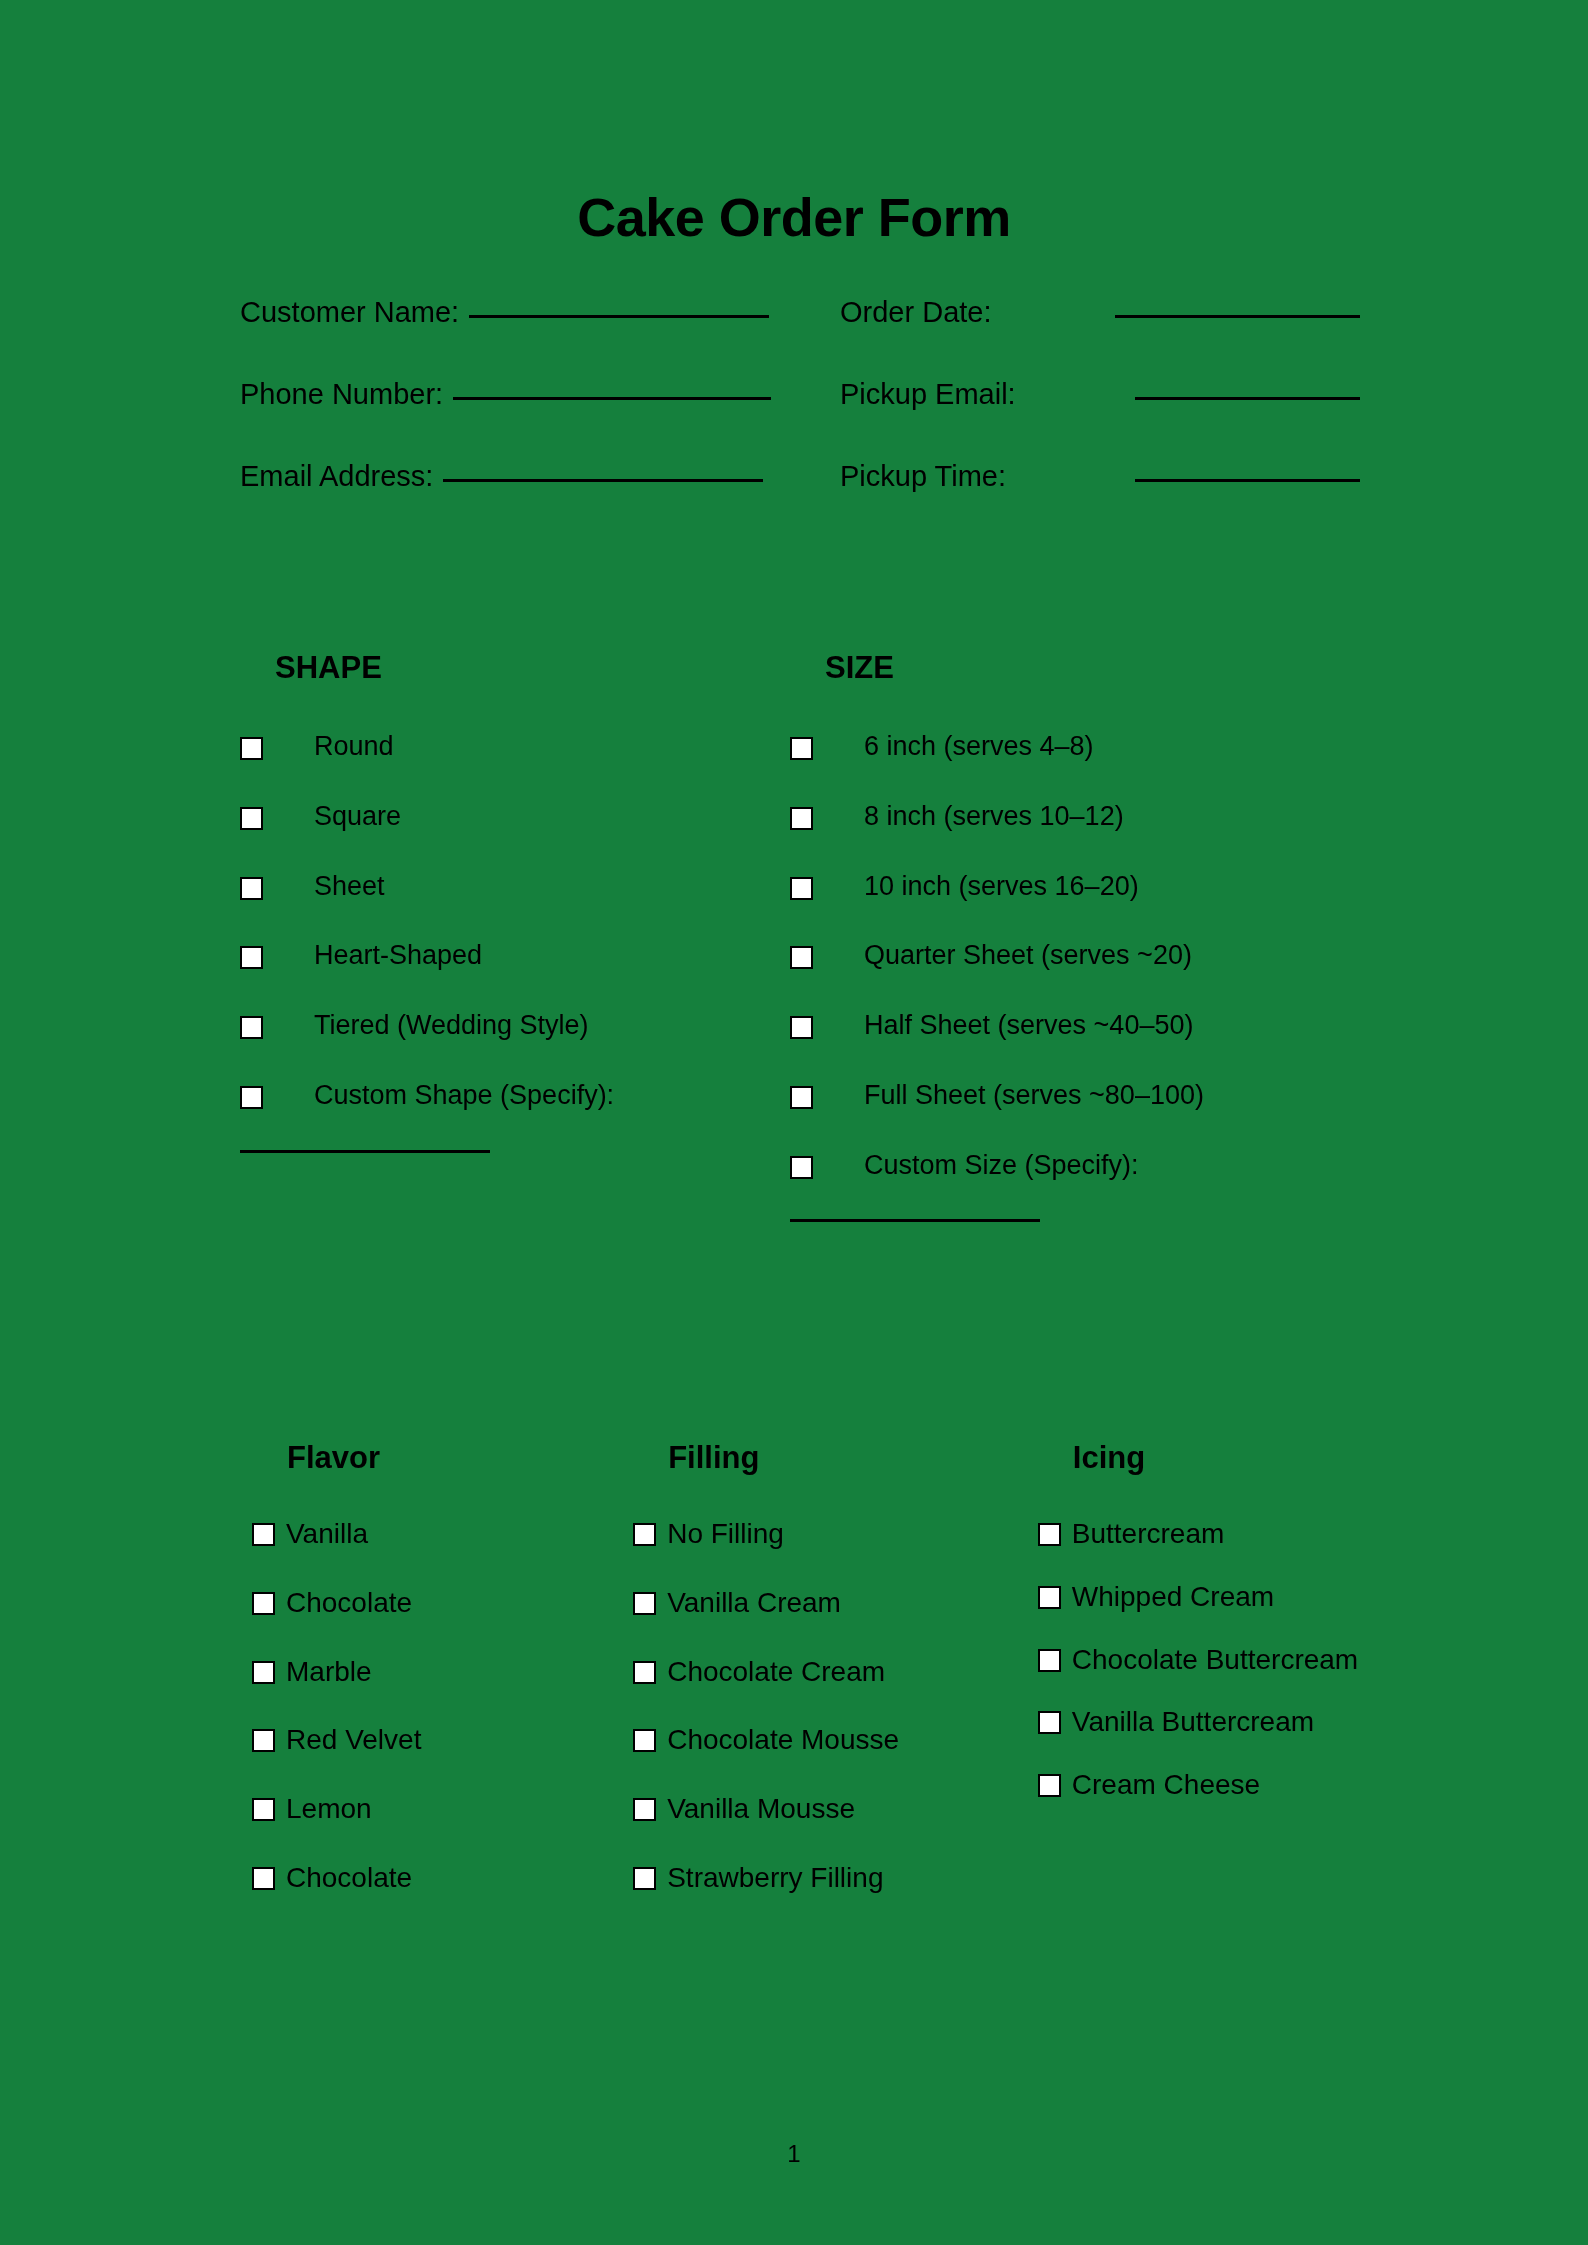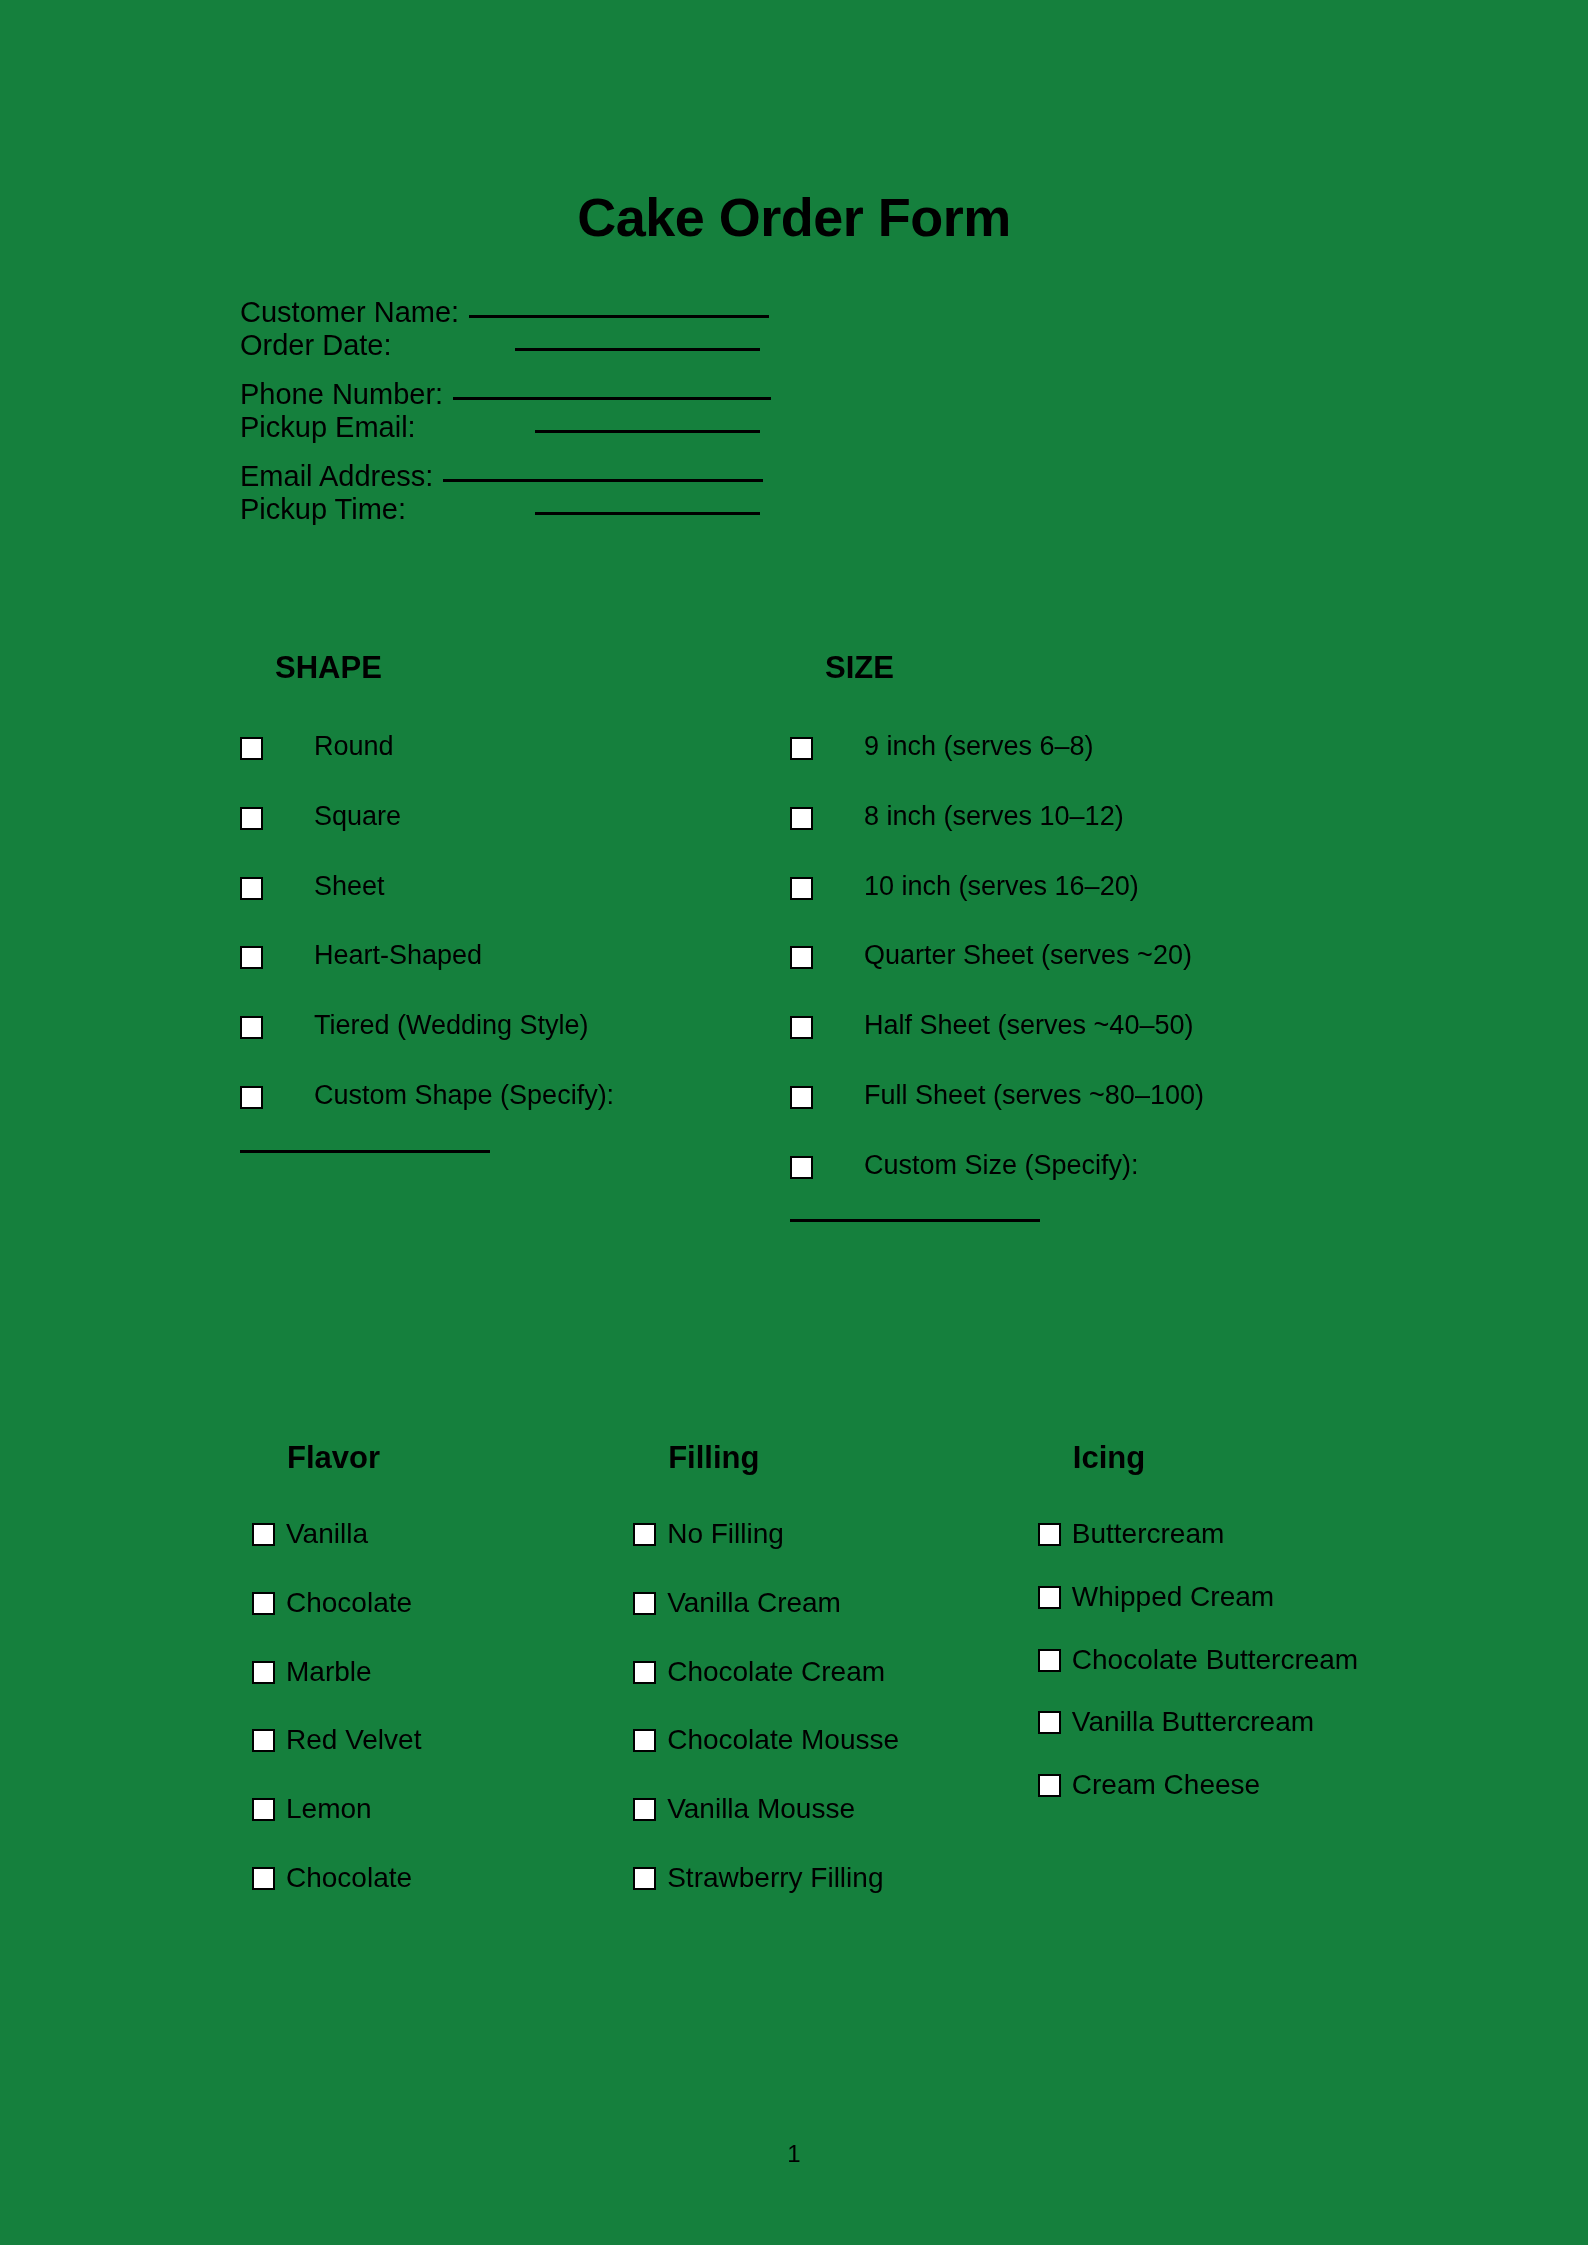--- a/index.html
+++ b/index.html
@@ -35,21 +35,20 @@
   .info-block {
     position: absolute;
     top: 296px;
     left: 240px;
     width: 1120px;
   }
   .info-row {
     display: flex;
     align-items: baseline;
     height: 82px;
-    flex-direction: column;
   }
   .info-cell {
     display: flex;
     align-items: baseline;
     font-size: 29px;
     white-space: nowrap;
   }
   .info-cell.left  { width: 600px; }
   .info-cell.right { width: 520px; justify-content: space-between; }
   .info-label { margin-right: 10px; }
@@ -227,21 +226,21 @@
         <span class="opt-label">Custom Shape (Specify):</span>
       </div>
       <div class="fill-rule shape"></div>
     </div>
 
     <div class="col-size">
       <div class="sec-head">SIZE</div>
 
       <div class="opt">
         <span class="cbx"></span>
-        <span class="opt-label">9 inch (serves 6–8)</span>
+        <span class="opt-label">6 inch (serves 4–8)</span>
       </div>
       <div class="opt">
         <span class="cbx"></span>
         <span class="opt-label">8 inch (serves 10–12)</span>
       </div>
       <div class="opt">
         <span class="cbx"></span>
         <span class="opt-label">10 inch (serves 16–20)</span>
       </div>
       <div class="opt">

